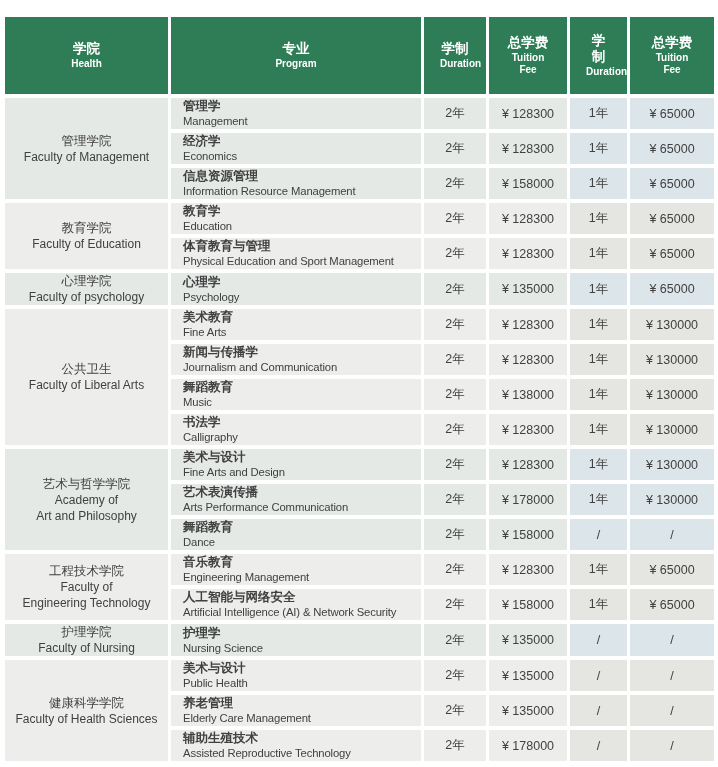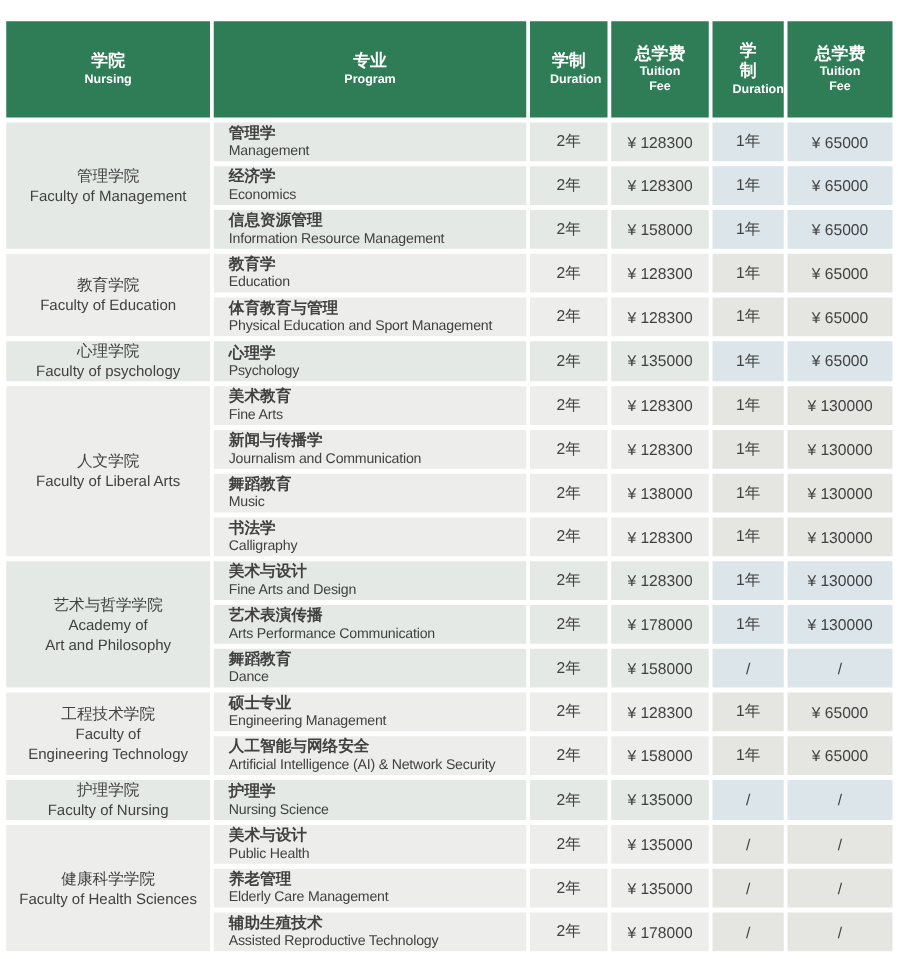--- a/index.html
+++ b/index.html
@@ -111,21 +111,21 @@
         <col class="c-program">
         <col class="c-dur1">
       <col class="c-fee1">
         <col class="c-dur2">
         <col class="c-fee2">
     </colgroup>
     <thead>
       <tr>
         <th>
           <div class="hzh">学院</div>
-          <div class="hen">Nursing</div>
+          <div class="hen">Health</div>
         </th>
         <th>
           <div class="hzh">专业</div>
           <div class="hen">Program</div>
         </th>
         <th>
           <div class="hzh">学制</div>
           <div class="hen">Duration</div>
         </th>
         <th>
@@ -210,21 +210,21 @@
             <div class="pzh">心理学</div>
             <div class="pen">Psychology</div>
           </td>
           <td class="val-cell">2年</td>
           <td class="val-cell">¥ 135000</td>
           <td class="val-cell altcol">1年</td>
           <td class="val-cell altcol">¥ 65000</td>
         </tr>
         <tr class="tint-b">
           <td class="faculty-cell" rowspan="4">
-            <div class="fzh">人文学院</div>
+            <div class="fzh">公共卫生</div>
             <div class="fen">Faculty of Liberal Arts</div>
           </td>
           <td class="program-cell">
             <div class="pzh">美术教育</div>
             <div class="pen">Fine Arts</div>
           </td>
           <td class="val-cell">2年</td>
           <td class="val-cell">¥ 128300</td>
           <td class="val-cell altcol">1年</td>
           <td class="val-cell altcol">¥ 130000</td>
@@ -294,21 +294,21 @@
           <td class="val-cell altcol">/</td>
           <td class="val-cell altcol">/</td>
         </tr>
         <tr class="tint-b">
           <td class="faculty-cell" rowspan="2">
             <div class="fzh">工程技术学院</div>
             <div class="fen">Faculty of
 Engineering Technology</div>
           </td>
           <td class="program-cell">
-            <div class="pzh">硕士专业</div>
+            <div class="pzh">音乐教育</div>
             <div class="pen">Engineering Management</div>
           </td>
           <td class="val-cell">2年</td>
           <td class="val-cell">¥ 128300</td>
           <td class="val-cell altcol">1年</td>
           <td class="val-cell altcol">¥ 65000</td>
         </tr>
         <tr class="tint-b">
           <td class="program-cell">
             <div class="pzh">人工智能与网络安全</div>

